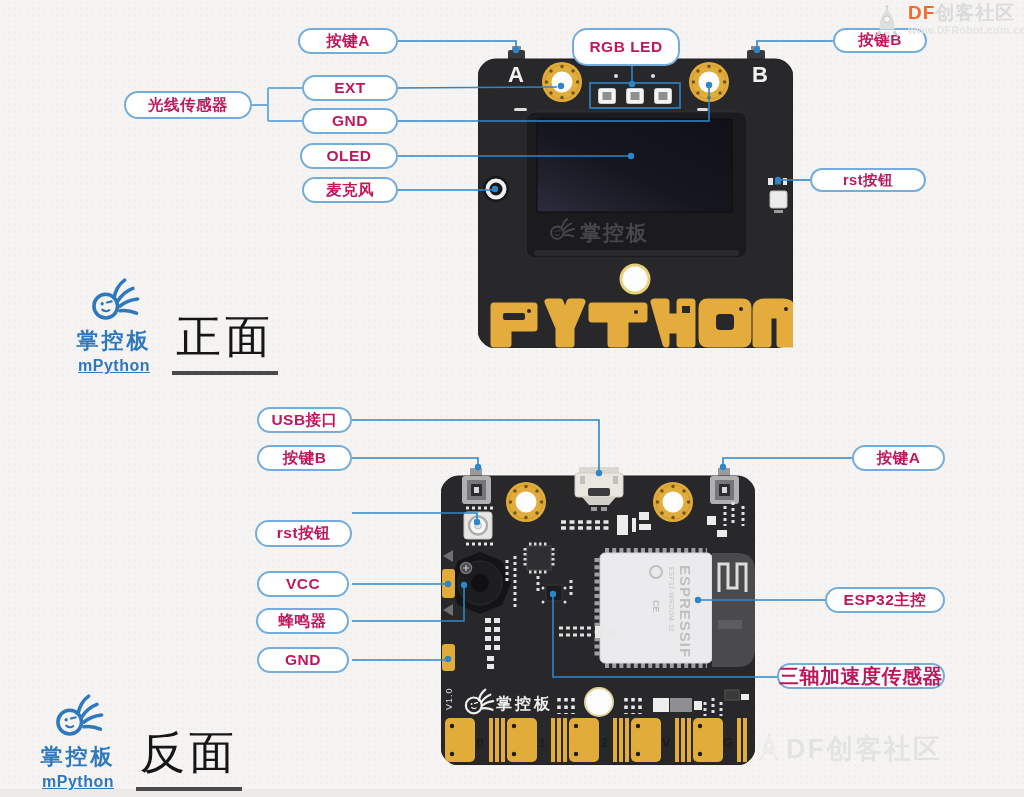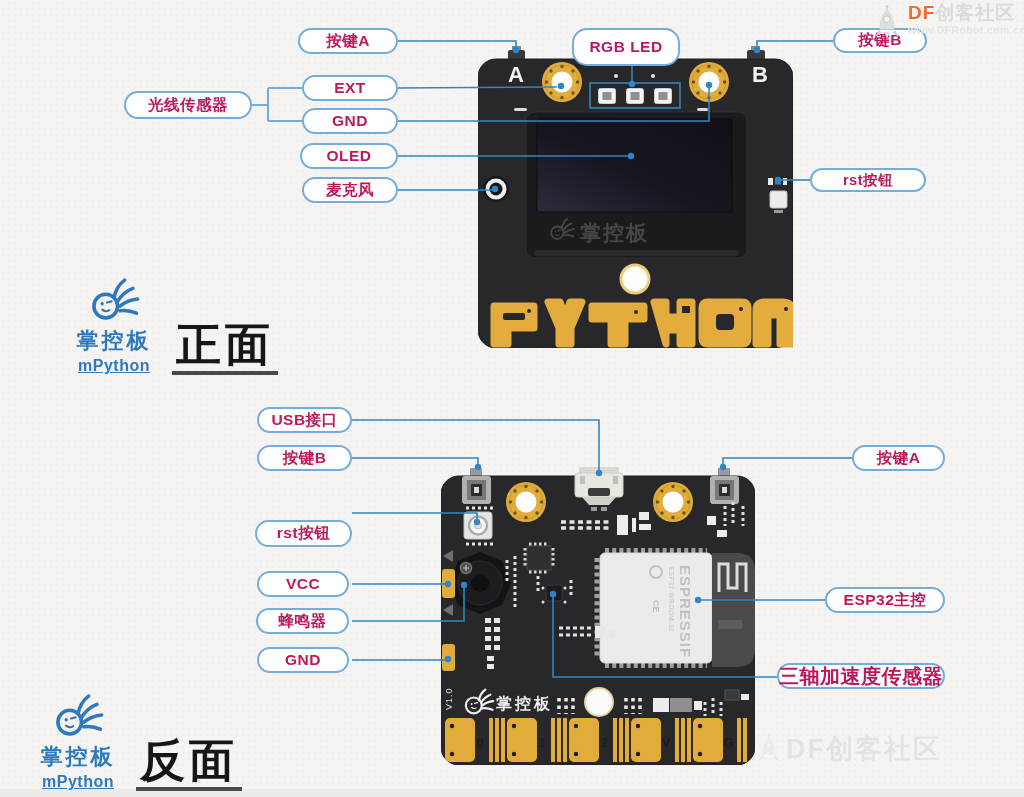--- a/index.html
+++ b/index.html
@@ -21,22 +21,22 @@
   }
   .pill span{display:block;}
   
   #leader-overlay{position:absolute;left:0;top:0;z-index:5;pointer-events:none;}
   
   .brand{position:absolute;display:flex;align-items:flex-end;z-index:8;}
   .brand-col{display:flex;flex-direction:column;align-items:center;width:88px;color:#2E79BE;}
   .brand-name{font-size:22px;font-weight:700;letter-spacing:3px;margin-top:2px;}
   .brand-sub{font-size:16px;font-weight:700;margin-top:1px;letter-spacing:0.5px;text-decoration:underline;}
   .side-title{
-    font-size:45px;font-weight:700;color:#161616;letter-spacing:4px;
-    border-bottom:4px solid #4a4a4a;padding:0 4px 3px 4px;margin-left:14px;line-height:1.05;margin-top:8px;
+    font-size:45px;font-weight:400;color:#161616;letter-spacing:4px;
+    border-bottom:4px solid #4a4a4a;padding:0 4px 11px 4px;margin-left:14px;line-height:1.05;margin-top:8px;
   }
   
   .wm-top{position:absolute;left:872px;top:3px;display:flex;align-items:flex-start;z-index:30;}
   .wm-top-text{margin-left:6px;line-height:1;}
   .wm-line1{font-size:19px;font-weight:800;letter-spacing:1px;white-space:nowrap;}
   .wm-df{color:#F26A2E;}
   .wm-rest{color:#DADADA;}
   .wm-url{font-size:10.5px;font-weight:700;color:#E4E4E3;margin-top:3px;letter-spacing:0.4px;}
   .wm-bottom{position:absolute;left:756px;top:731px;display:flex;align-items:center;z-index:30;opacity:0.75;}
   .wm-bottom-text{font-size:27px;font-weight:800;color:#dededb;letter-spacing:2px;margin-left:4px;white-space:nowrap;}

